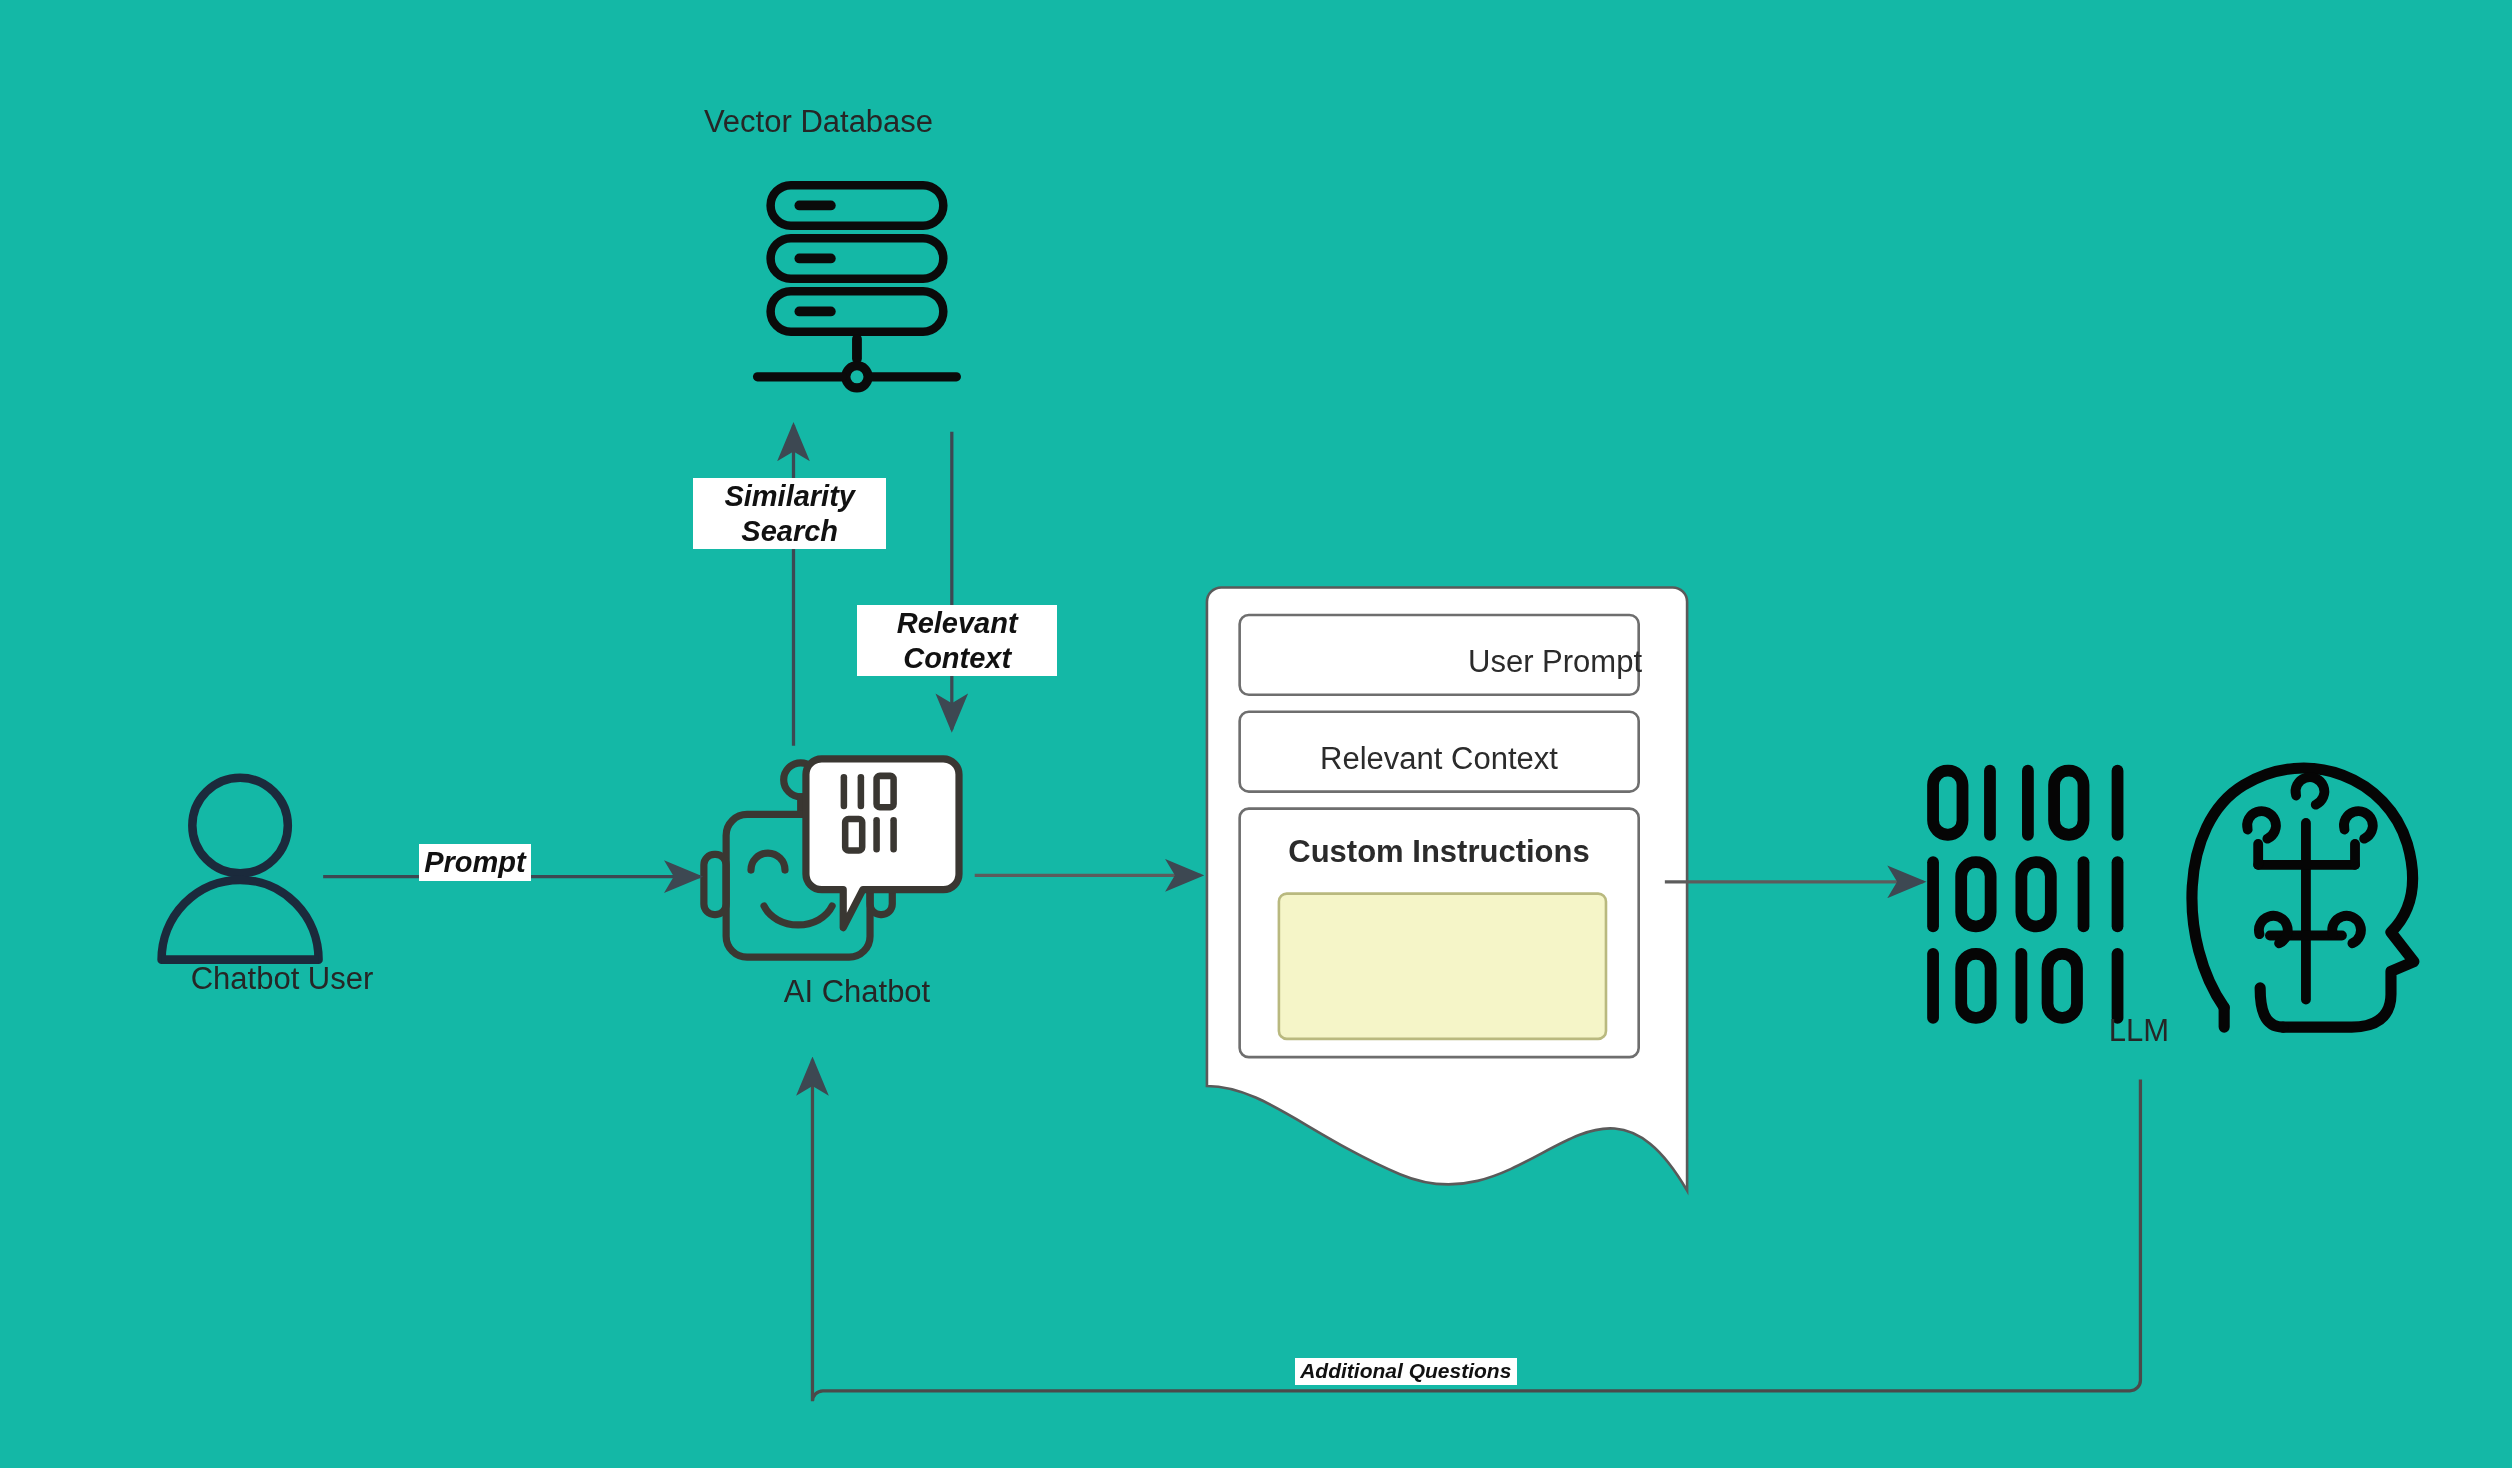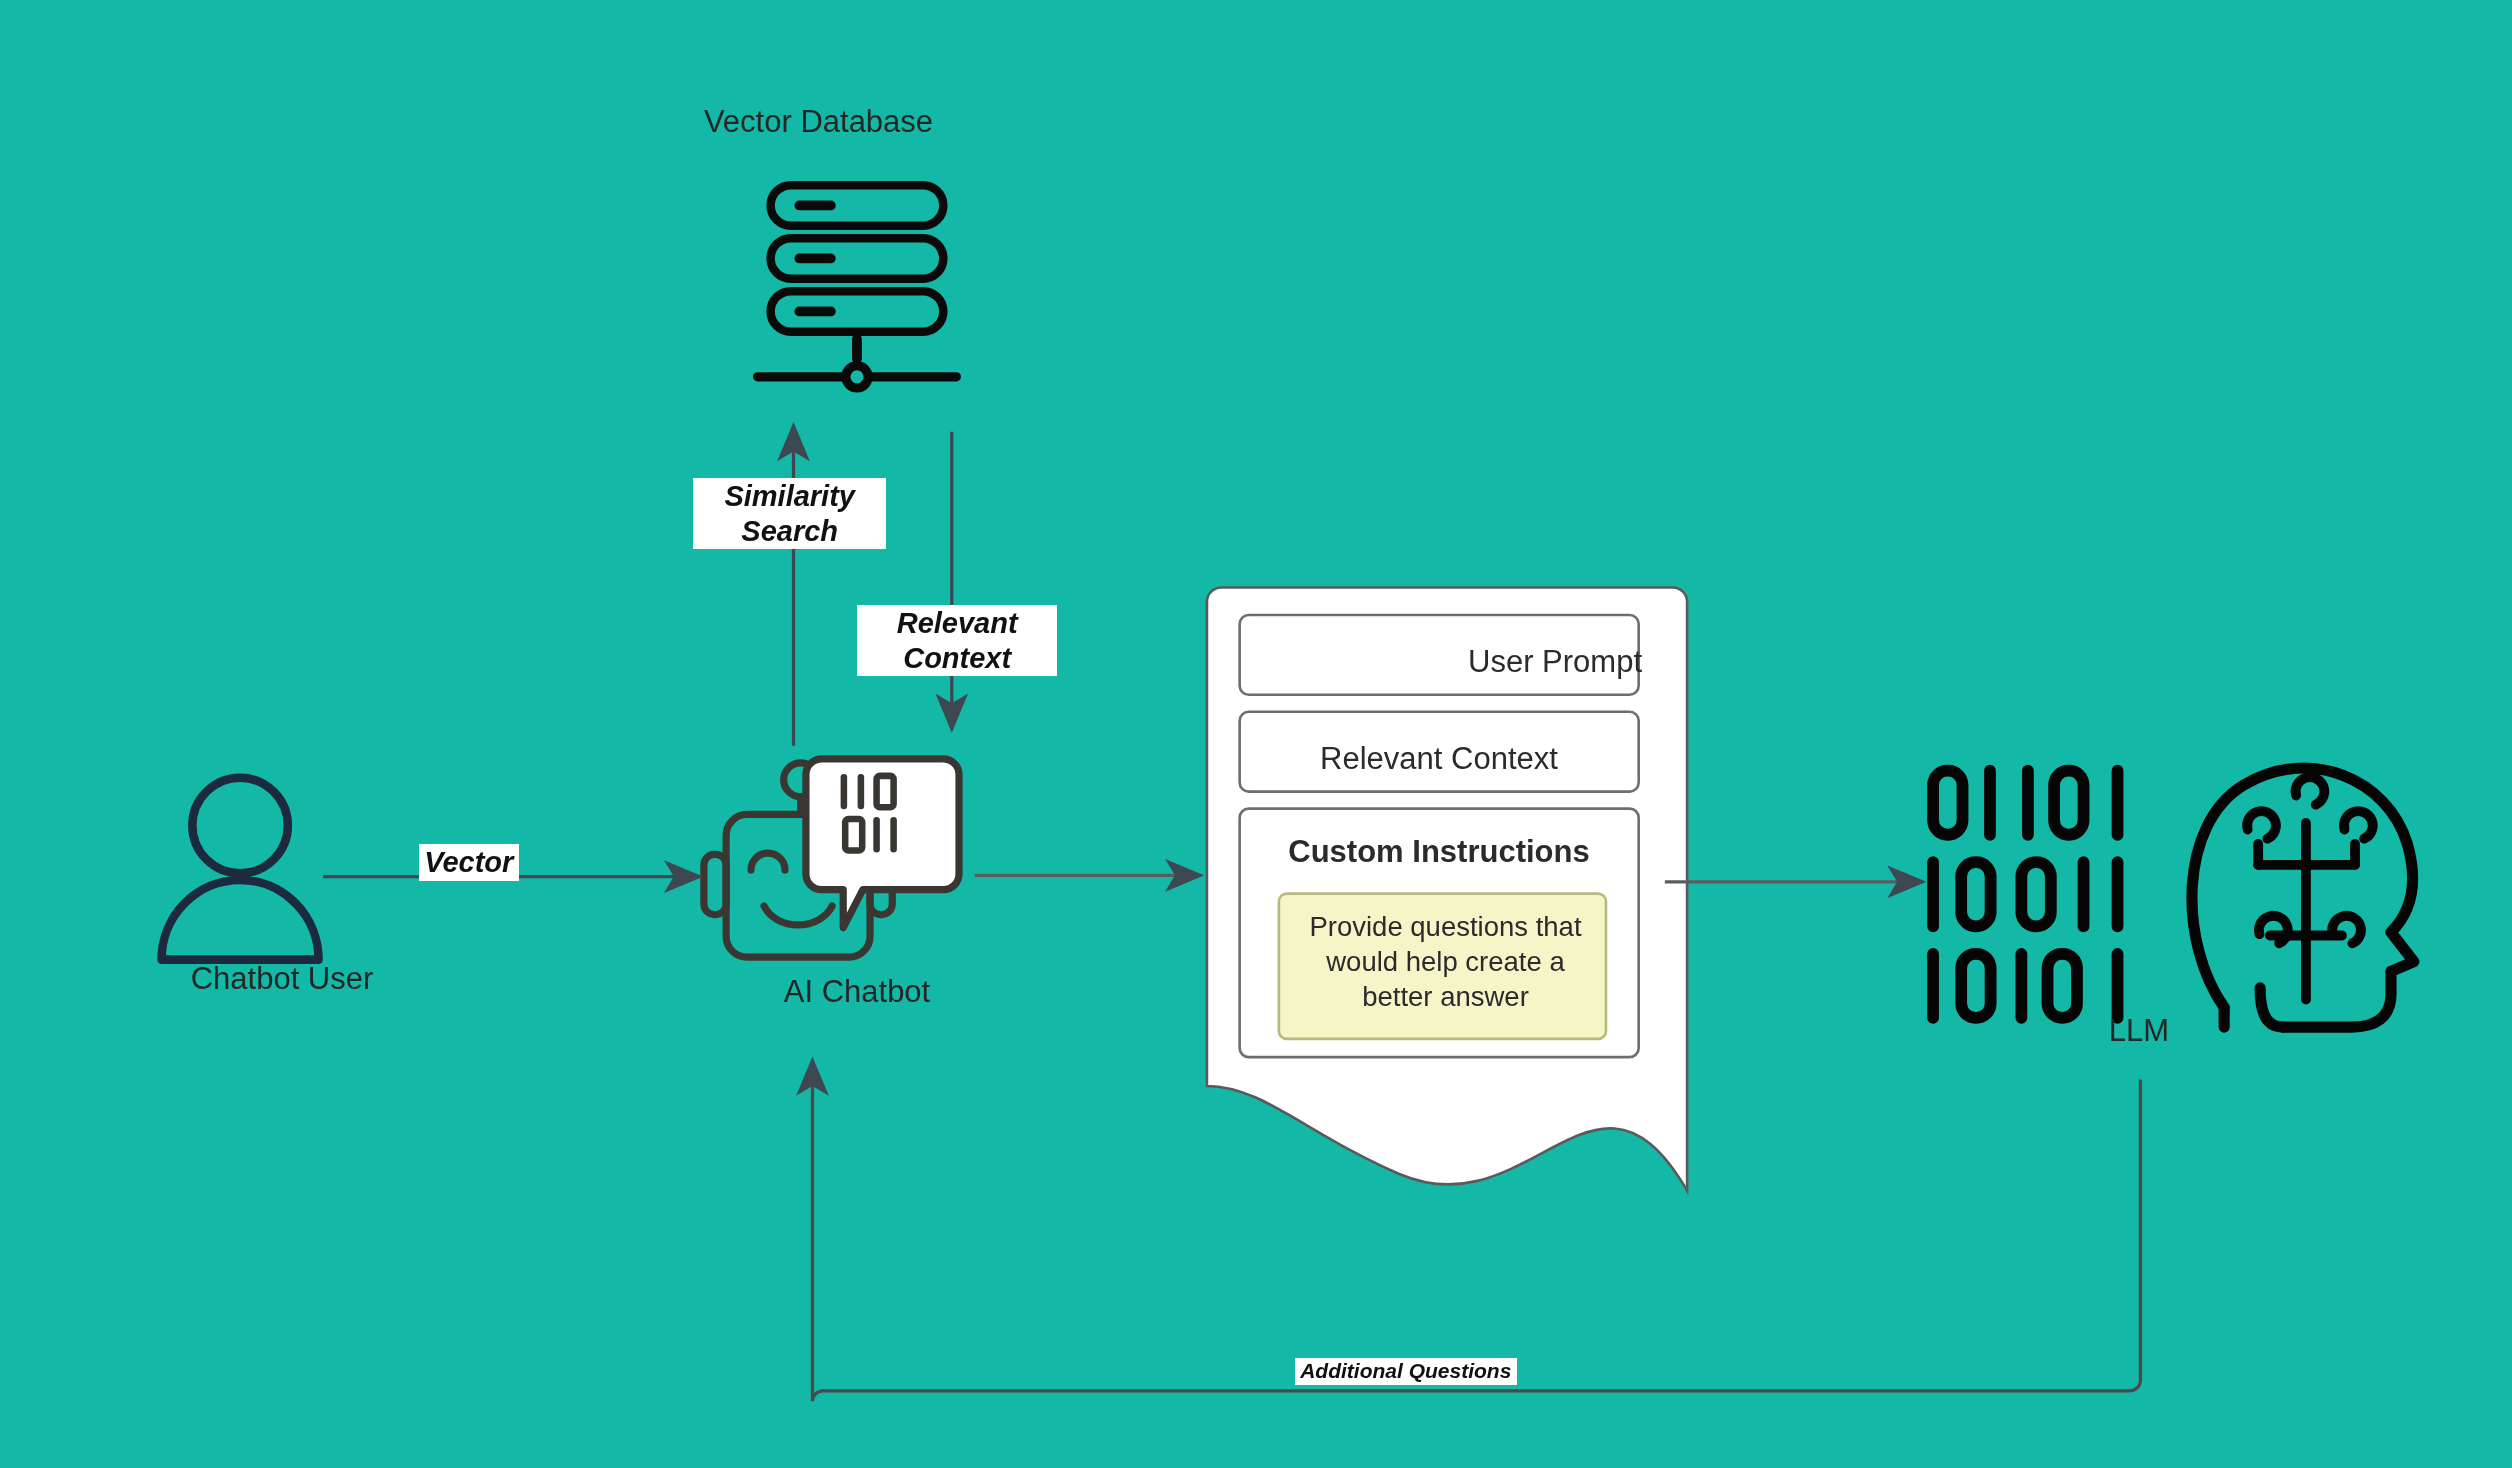--- a/index.html
+++ b/index.html
@@ -200,30 +200,29 @@
 
   <div class="node-label" id="vdb-title">Vector Database</div>
 
   <div class="node-label" id="user-label">Chatbot User</div>
 
   <div class="node-label" id="bot-label">AI Chatbot</div>
 
   <div class="node-label" id="llm-label">LLM</div>
 
 
-  <div class="edge-label" id="lbl-prompt">Vector</div>
+  <div class="edge-label" id="lbl-prompt">Prompt</div>
 
   <div class="edge-label" id="lbl-similarity">Similarity Search</div>
 
   <div class="edge-label" id="lbl-relcontext">Relevant Context</div>
 
   <div class="edge-label" id="lbl-addq">Additional Questions</div>
 
   <div class="box-label" id="lbl-user-prompt">User Prompt</div>
 
   <div class="box-label" id="lbl-rel-context">Relevant Context</div>
 
   <div class="box-label" id="lbl-custom-inst">Custom Instructions</div>
 
-  <div class="sticky-text" id="sticky-note-text">Provide questions that would help create a better answer</div>
 
 </div>
 
 
 </body></html>

